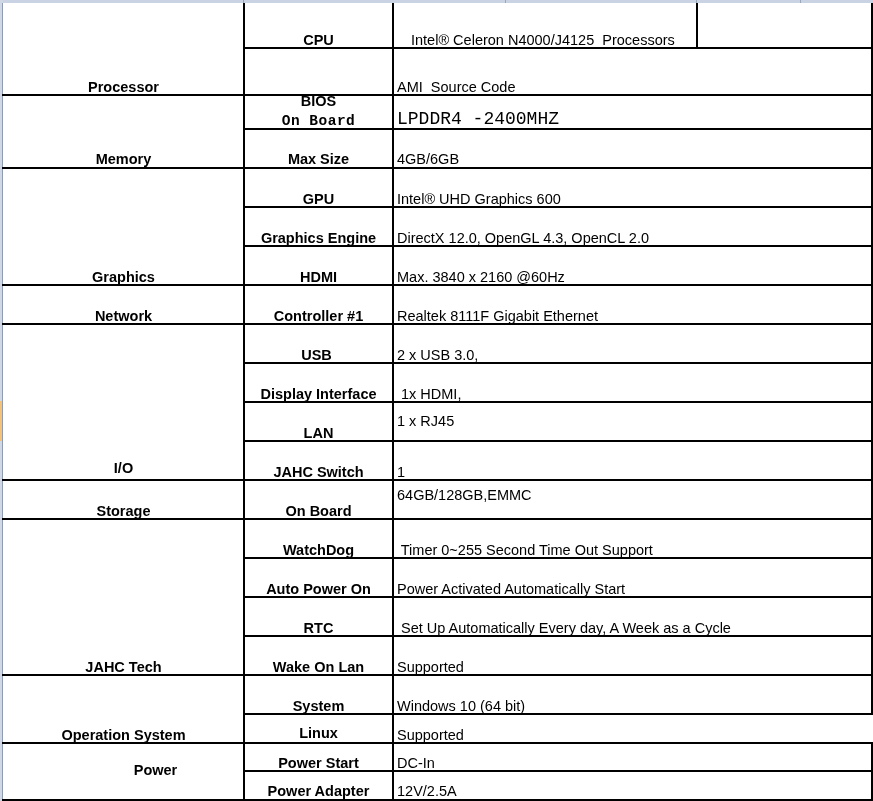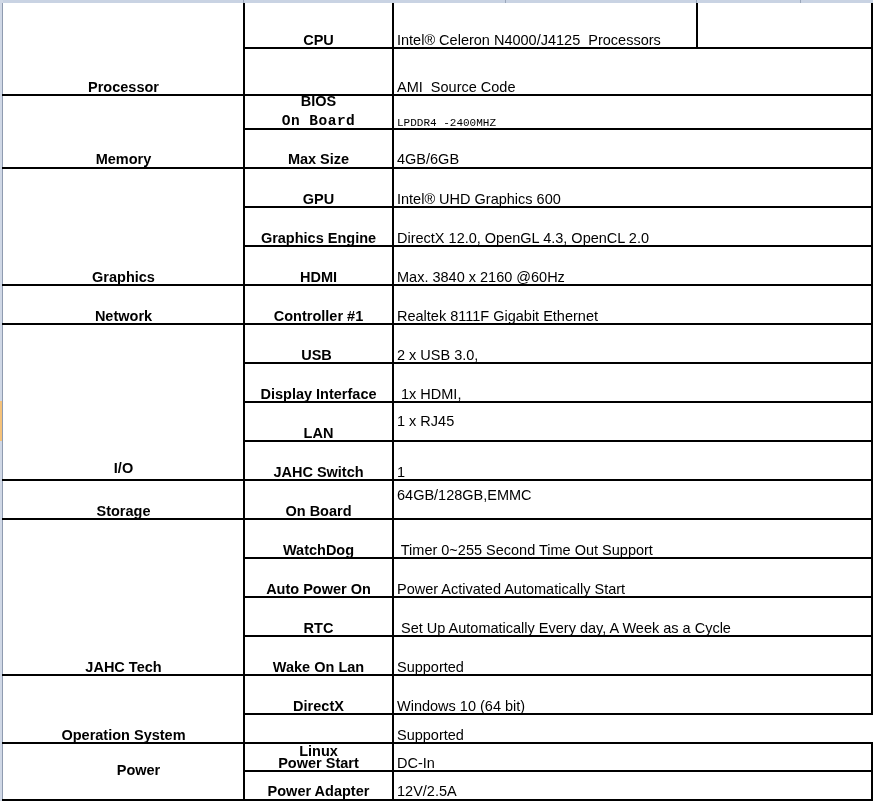--- a/index.html
+++ b/index.html
@@ -6,21 +6,21 @@
   body { width: 873px; height: 801px; position: relative; overflow: hidden; font-family: "Liberation Sans", sans-serif; }
   .topstrip { position: absolute; left: 0; top: 0; width: 873px; height: 3px; background: #c9d3e3; }
   .leftstrip { position: absolute; left: 0; top: 0; width: 3px; height: 801px; background: #d0d8e6; }
   .leftmark { position: absolute; left: 0; top: 401px; width: 3px; height: 40px; background: #f5c27a; }
   .grid-tick { position: absolute; top: 0; width: 1px; height: 3px; background: #9aa6ba; }
 
   .cell { position: absolute; box-sizing: border-box; display: flex; align-items: flex-end; color: #000; }
   .cat { justify-content: center; font-weight: bold; font-size: 14.5px; }
   .lbl { justify-content: center; font-weight: bold; font-size: 14.5px; }
   .val { justify-content: flex-start; padding-left: 3px; font-size: 14.5px; white-space: pre; }
-  .mono { font-family: "Liberation Mono", "DejaVu Sans Mono", monospace; font-size: 11px; }
+  .mono { font-family: "Liberation Mono", "DejaVu Sans Mono", monospace; font-size: 18px; }
   .lbl.mono { font-size: 14.5px; letter-spacing: 0.5px; }
 
   .hl { position: absolute; height: 2px; background: #000; }
   .vl { position: absolute; width: 2px; background: #000; }
 </style>
 </head>
 <body>
 
 <div class="topstrip"></div>
 <div class="grid-tick" style="left:243px"></div>
@@ -31,21 +31,21 @@
 <div class="leftmark"></div>
 
 <div id="table">
 
   <div class="cell cat" style="left:4px;top:4px;width:239px;height:91px">
       <span>Processor</span>
     </div>
   <div class="cell lbl" style="left:245px;top:4px;width:147px;height:44px">
       <span>CPU</span>
     </div>
-  <div class="cell val" style="left:394px;top:4px;width:302px;height:44px"><span>Intel® Celeron N4000/J4125  Processors</span></div>
+  <div class="cell val" style="left:408px;top:4px;width:302px;height:44px"><span>Intel® Celeron N4000/J4125  Processors</span></div>
   <div class="cell" style="left:698px;top:4px;width:173px;height:44px"></div>
   <div class="cell lbl" style="left:245px;top:50px;width:147px;height:59px">
       <span>BIOS</span>
     </div>
   <div class="cell val" style="left:394px;top:50px;width:477px;height:45px"><span>AMI  Source Code</span></div>
 
   <div class="cell cat" style="left:4px;top:96px;width:239px;height:71px">
       <span>Memory</span>
     </div>
   <div class="cell lbl mono" style="left:245px;top:96px;width:147px;height:33px">
@@ -126,29 +126,29 @@
   <div class="cell val" style="left:394px;top:598px;width:477px;height:38px"><span> Set Up Automatically Every day, A Week as a Cycle</span></div>
   <div class="cell lbl" style="left:245px;top:637px;width:147px;height:38px">
       <span>Wake On Lan</span>
     </div>
   <div class="cell val" style="left:394px;top:637px;width:477px;height:38px"><span>Supported</span></div>
 
   <div class="cell cat" style="left:4px;top:676px;width:239px;height:67px">
       <span>Operation System</span>
     </div>
   <div class="cell lbl" style="left:245px;top:676px;width:147px;height:38px">
-      <span>DirectX</span>
+      <span>System</span>
     </div>
   <div class="cell val" style="left:394px;top:676px;width:477px;height:38px"><span>Windows 10 (64 bit)</span></div>
-  <div class="cell lbl" style="left:245px;top:715px;width:147px;height:44px">
+  <div class="cell lbl" style="left:245px;top:715px;width:147px;height:26px">
       <span>Linux</span>
     </div>
   <div class="cell val" style="left:394px;top:715px;width:477px;height:28px"><span>Supported</span></div>
 
-  <div class="cell cat" style="left:4px;top:744px;width:269px;height:34px">
+  <div class="cell cat" style="left:21px;top:744px;width:269px;height:34px">
       <span>Power</span>
     </div>
   <div class="cell lbl" style="left:245px;top:744px;width:147px;height:27px">
       <span>Power Start</span>
     </div>
   <div class="cell val" style="left:394px;top:744px;width:477px;height:27px"><span>DC-In</span></div>
   <div class="cell lbl" style="left:245px;top:772px;width:147px;height:27px">
       <span>Power Adapter</span>
     </div>
   <div class="cell val" style="left:394px;top:772px;width:477px;height:27px"><span>12V/2.5A</span></div>

